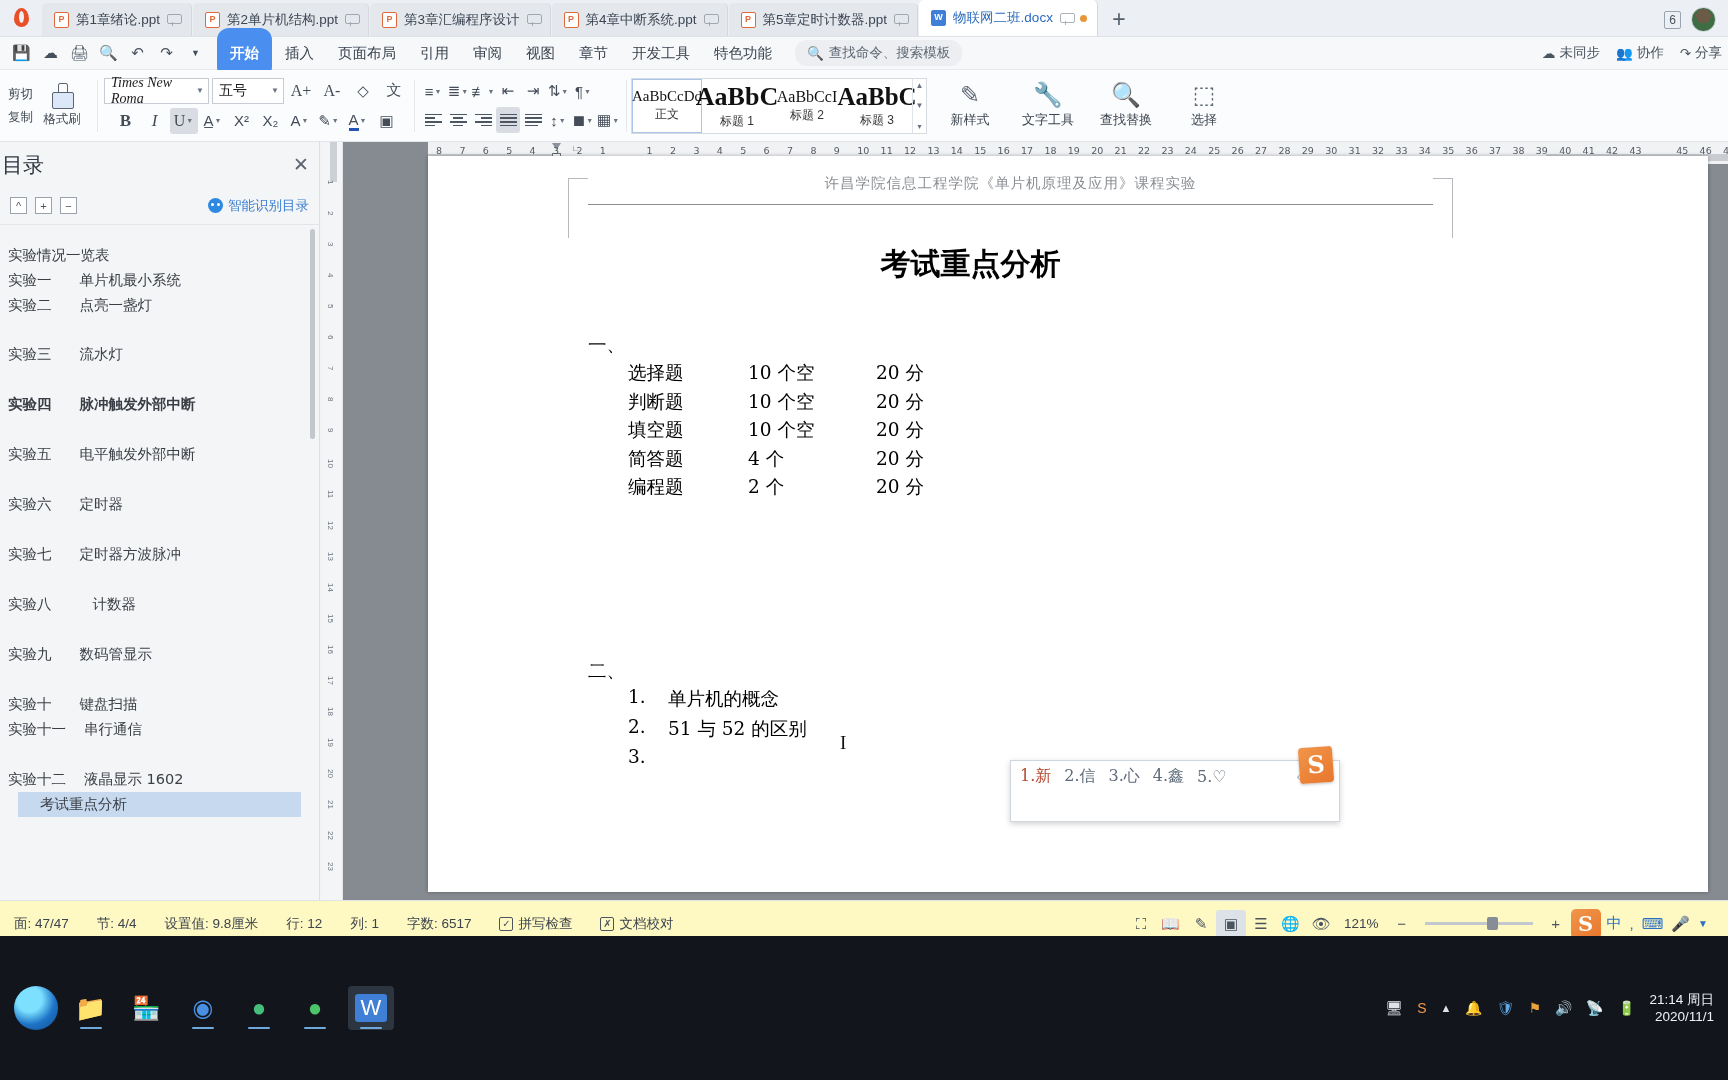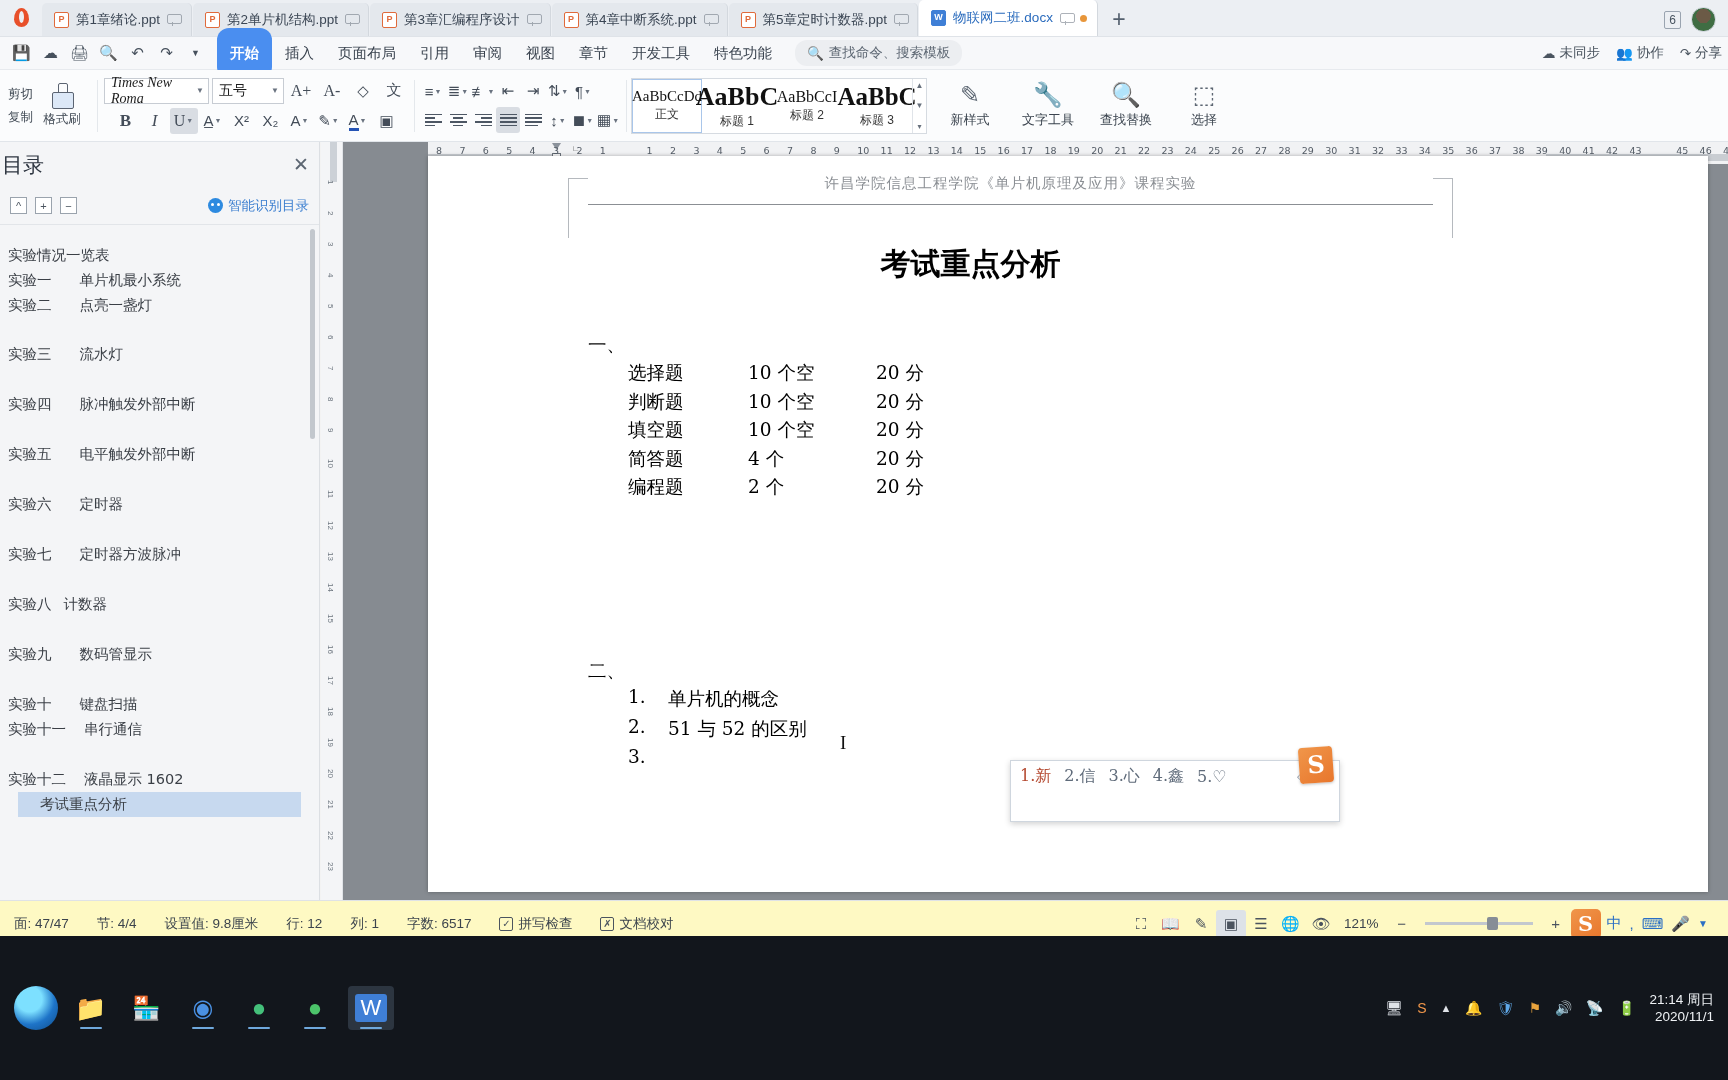--- a/index.html
+++ b/index.html
@@ -612,25 +612,25 @@
         <span class="ai-dot"></span>
         <span>智能识别目录</span>
       </div>
     </div>
     <div class="sb-list" id="sb-list-host">
       <div class="sb-scroll"></div>
     <div class="sb-item" style="position: absolute; left: 0px; right: 18px; top: 18px;"><span>实验情况一览表</span></div>
         <div class="sb-item" style="position: absolute; left: 0px; right: 18px; top: 43px;"><span>实验一</span><span class="t2" style="margin-left: 28px;">单片机最小系统</span></div>
         <div class="sb-item" style="position: absolute; left: 0px; right: 18px; top: 68px;"><span>实验二</span><span class="t2" style="margin-left: 28px;">点亮一盏灯</span></div>
         <div class="sb-item" style="position: absolute; left: 0px; right: 18px; top: 117px;"><span>实验三</span><span class="t2" style="margin-left: 28px;">流水灯</span></div>
-        <div class="sb-item" style="position: absolute; left: 0px; right: 18px; top: 167px;"><span>实验四</span><span class="t2" style="margin-left: 28px;">脉冲触发外部中断</span></div>
+        <div class="sb-item" style="position: absolute; left: 0px; right: 18px; top: 167px; font-weight: bold;"><span>实验四</span><span class="t2" style="margin-left: 28px;">脉冲触发外部中断</span></div>
         <div class="sb-item" style="position: absolute; left: 0px; right: 18px; top: 217px;"><span>实验五</span><span class="t2" style="margin-left: 28px;">电平触发外部中断</span></div>
         <div class="sb-item" style="position: absolute; left: 0px; right: 18px; top: 267px;"><span>实验六</span><span class="t2" style="margin-left: 28px;">定时器</span></div>
         <div class="sb-item" style="position: absolute; left: 0px; right: 18px; top: 317px;"><span>实验七</span><span class="t2" style="margin-left: 28px;">定时器方波脉冲</span></div>
-        <div class="sb-item" style="position: absolute; left: 0px; right: 18px; top: 367px;"><span>实验八</span><span class="t2" style="margin-left: 12px; text-align: center;">计数器</span></div>
+        <div class="sb-item" style="position: absolute; left: 0px; right: 18px; top: 367px;"><span>实验八</span><span class="t2" style="margin-left: 41px; text-align: center;">计数器</span></div>
         <div class="sb-item" style="position: absolute; left: 0px; right: 18px; top: 417px;"><span>实验九</span><span class="t2" style="margin-left: 28px; text-align: center;">数码管显示</span></div>
         <div class="sb-item" style="position: absolute; left: 0px; right: 18px; top: 467px;"><span>实验十</span><span class="t2" style="margin-left: 28px;">键盘扫描</span></div>
         <div class="sb-item" style="position: absolute; left: 0px; right: 18px; top: 492px;"><span>实验十一</span><span class="t2" style="margin-left: 18px;">串行通信</span></div>
         <div class="sb-item" style="position: absolute; left: 0px; right: 18px; top: 542px;"><span>实验十二</span><span class="t2" style="margin-left: 18px;">液晶显示 1602</span></div>
         <div class="sb-item sel" style="position: absolute; left: 18px; right: 18px; top: 567px; padding-left: 22px;"><span>考试重点分析</span></div>
       </div>
   </div>
 
   <div class="vruler" id="vruler-host">
       <div class="barw" style="top: 0px; height: 40px;"></div>

